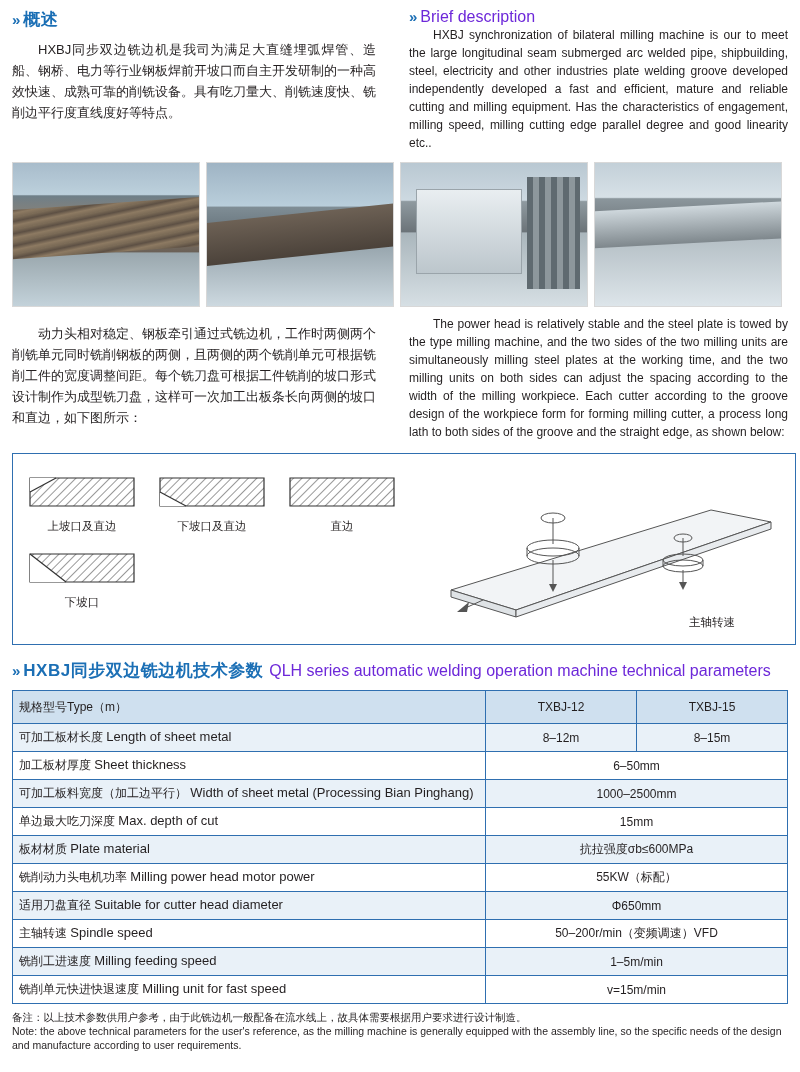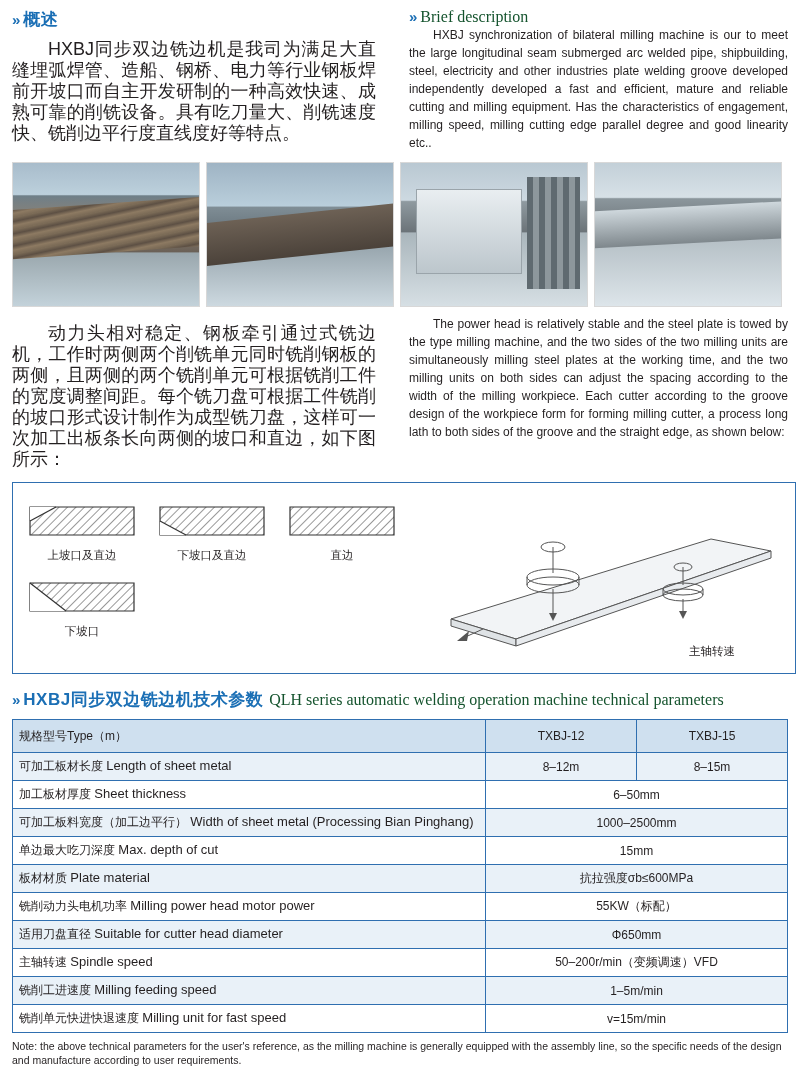--- a/index.html
+++ b/index.html
@@ -34,36 +34,35 @@
     letter-spacing: -3px;
     font-weight: bold;
   }
   .sec-title-cn {
     color: #1b6fb5;
     font-size: 17px;
     font-weight: bold;
     letter-spacing: 0.5px;
   }
   .sec-title-en {
-    color: #14532d;
+    color: #6d28d9;
     font-size: 16px;
     font-weight: normal;
-    font-family: Liberation Serif, serif;
   }
   
   .cols {
     display: flex;
     gap: 18px;
     padding: 8px 12px 0 12px;
   }
   .col {
     width: 380px;
   }
   .para-cn {
-    font-size: 18px;
+    font-size: 13px;
     line-height: 21px;
     text-align: justify;
     text-indent: 2em;
     margin: 8px 15px 0 0;
     color: #231f20;
   }
   .para-en {
     font-size: 12px;
     line-height: 18px;
     text-align: justify;
@@ -380,16 +379,17 @@
         <td class="val" colspan="2">1–5m/min</td>
       </tr>
       <tr>
         <td class="lab"><span>铣削单元快进快退速度</span> <span class="en-sm">Milling unit for fast speed</span></td>
         <td class="val" colspan="2">v=15m/min</td>
       </tr>
     </tbody>
   </table>
 
   <div class="footnote">
+    <div>备注：以上技术参数供用户参考，由于此铣边机一般配备在流水线上，故具体需要根据用户要求进行设计制造。</div>
     <div>Note: the above technical parameters for the user's reference, as the milling machine is generally equipped with the assembly line, so the specific needs of the design and manufacture according to user requirements.</div>
   </div>
 
 </div>
 
 </body></html>

